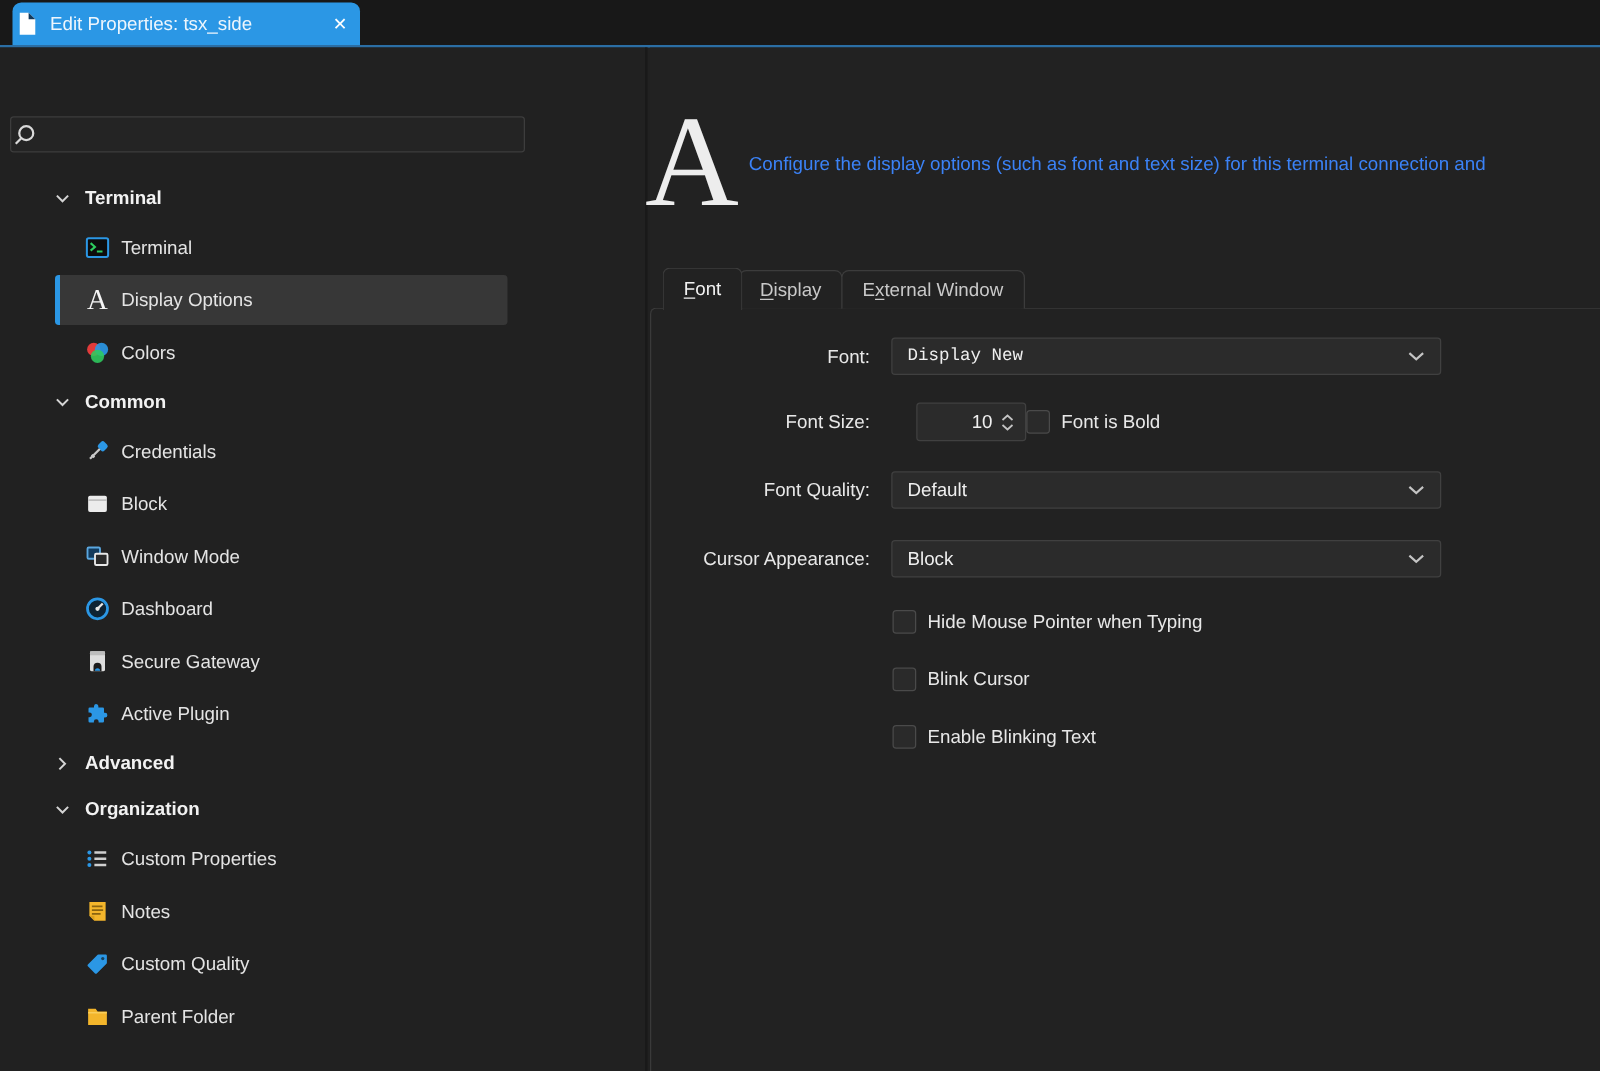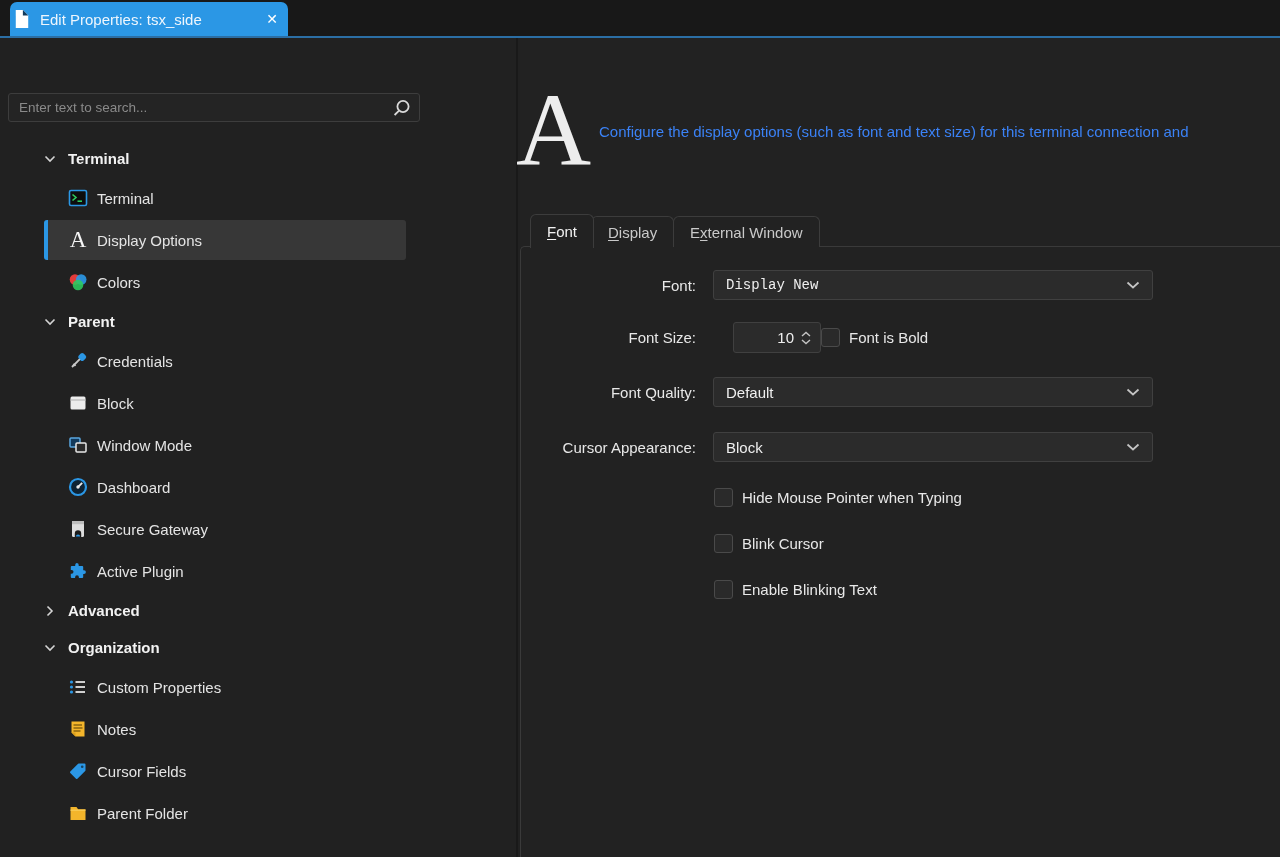--- a/index.html
+++ b/index.html
@@ -89,21 +89,20 @@
         <path d="M10 1l6 6h-6z" fill="#123a5c"></path>
       </svg>
       <span class="title">Edit Properties: tsx_side</span>
       <span class="close">✕</span>
     </div>
   </div>
 
   <div class="sidebar">
 
     <div class="search-box">
-      <input type="text" placeholder="Enter text to search..." style="">
       <svg class="mag" viewBox="0 0 20 20">
         <circle cx="12" cy="8.5" r="5.6" fill="none" stroke="#d9d9d9" stroke-width="1.8"></circle>
         <path d="M7.8 12.8L3.6 17" stroke="#d9d9d9" stroke-width="1.8"></path>
       </svg>
     </div>
 
     <div class="tree">
 
       <div class="tree-group">
         <svg class="chev-g" viewBox="0 0 12 8">
@@ -132,21 +131,21 @@
           <circle cx="13.2" cy="7.5" r="5.3" fill="#2b97e5" fill-opacity="0.92"></circle>
           <circle cx="10" cy="13" r="5.3" fill="#2ecc5e" fill-opacity="0.88"></circle>
         </svg>
         <span class="lbl">Colors</span>
       </div>
 
       <div class="tree-group">
         <svg class="chev-g" viewBox="0 0 12 8">
             <path d="M1.5 1.5L6 6l4.5-4.5" fill="none" stroke="#d4d4d4" stroke-width="1.6"></path>
           </svg>
-        <span>Parent</span>
+        <span>Common</span>
       </div>
 
       <div class="tree-item">
         <svg class="ti" viewBox="0 0 20 20">
           <rect x="10.8" y="2.6" width="6.8" height="6.8" rx="2" transform="rotate(45 14.2 6)" fill="#2b97e5"></rect>
           <path d="M11.8 8.2L4 16" stroke="#c9c9c9" stroke-width="1.9" fill="none"></path>
           <path d="M5.4 12.8l2.1 2.1" stroke="#c9c9c9" stroke-width="1.9"></path>
         </svg>
         <span class="lbl">Credentials</span>
       </div>
@@ -224,21 +223,21 @@
           <path d="M5.5 6h8.5M5.5 9h9M5.5 12h7" stroke="#8a6410" stroke-width="1.4"></path>
         </svg>
         <span class="lbl">Notes</span>
       </div>
 
       <div class="tree-item">
         <svg class="ti" viewBox="0 0 20 20">
           <path d="M10.8 2.5h5.7a1 1 0 0 1 1 1v5.7a1 1 0 0 1-.3.7l-7.8 7.8a1 1 0 0 1-1.4 0l-5.7-5.7a1 1 0 0 1 0-1.4l7.8-7.8a1 1 0 0 1 .7-.3z" fill="#2b97e5"></path>
           <circle cx="14.2" cy="5.8" r="1.3" fill="#16425f"></circle>
         </svg>
-        <span class="lbl">Cursor Fields</span>
+        <span class="lbl">Custom Quality</span>
       </div>
 
       <div class="tree-item">
         <svg class="ti" viewBox="0 0 20 20">
           <path d="M2.5 4h6l1.6 2.2h7.4V17h-15z" fill="#f3b52b"></path>
           <path d="M2.5 7.2h15" stroke="#f9cd5a" stroke-width="1.2"></path>
         </svg>
         <span class="lbl">Parent Folder</span>
       </div>
 

